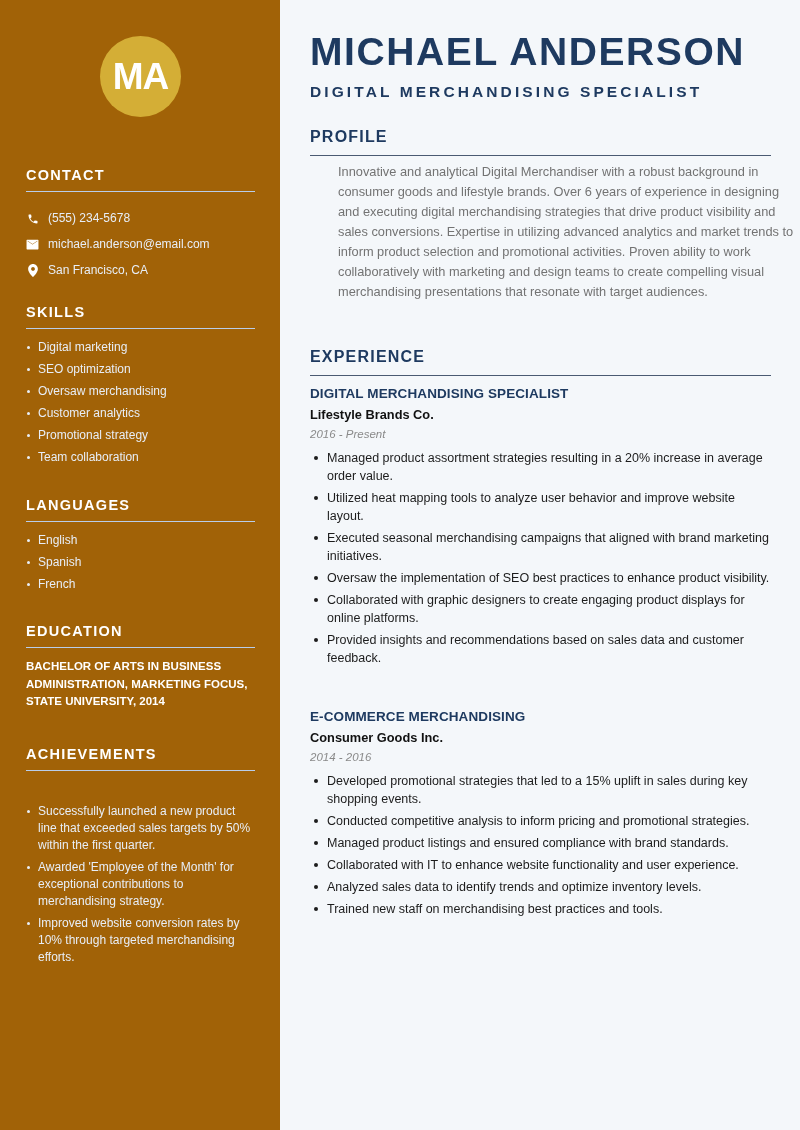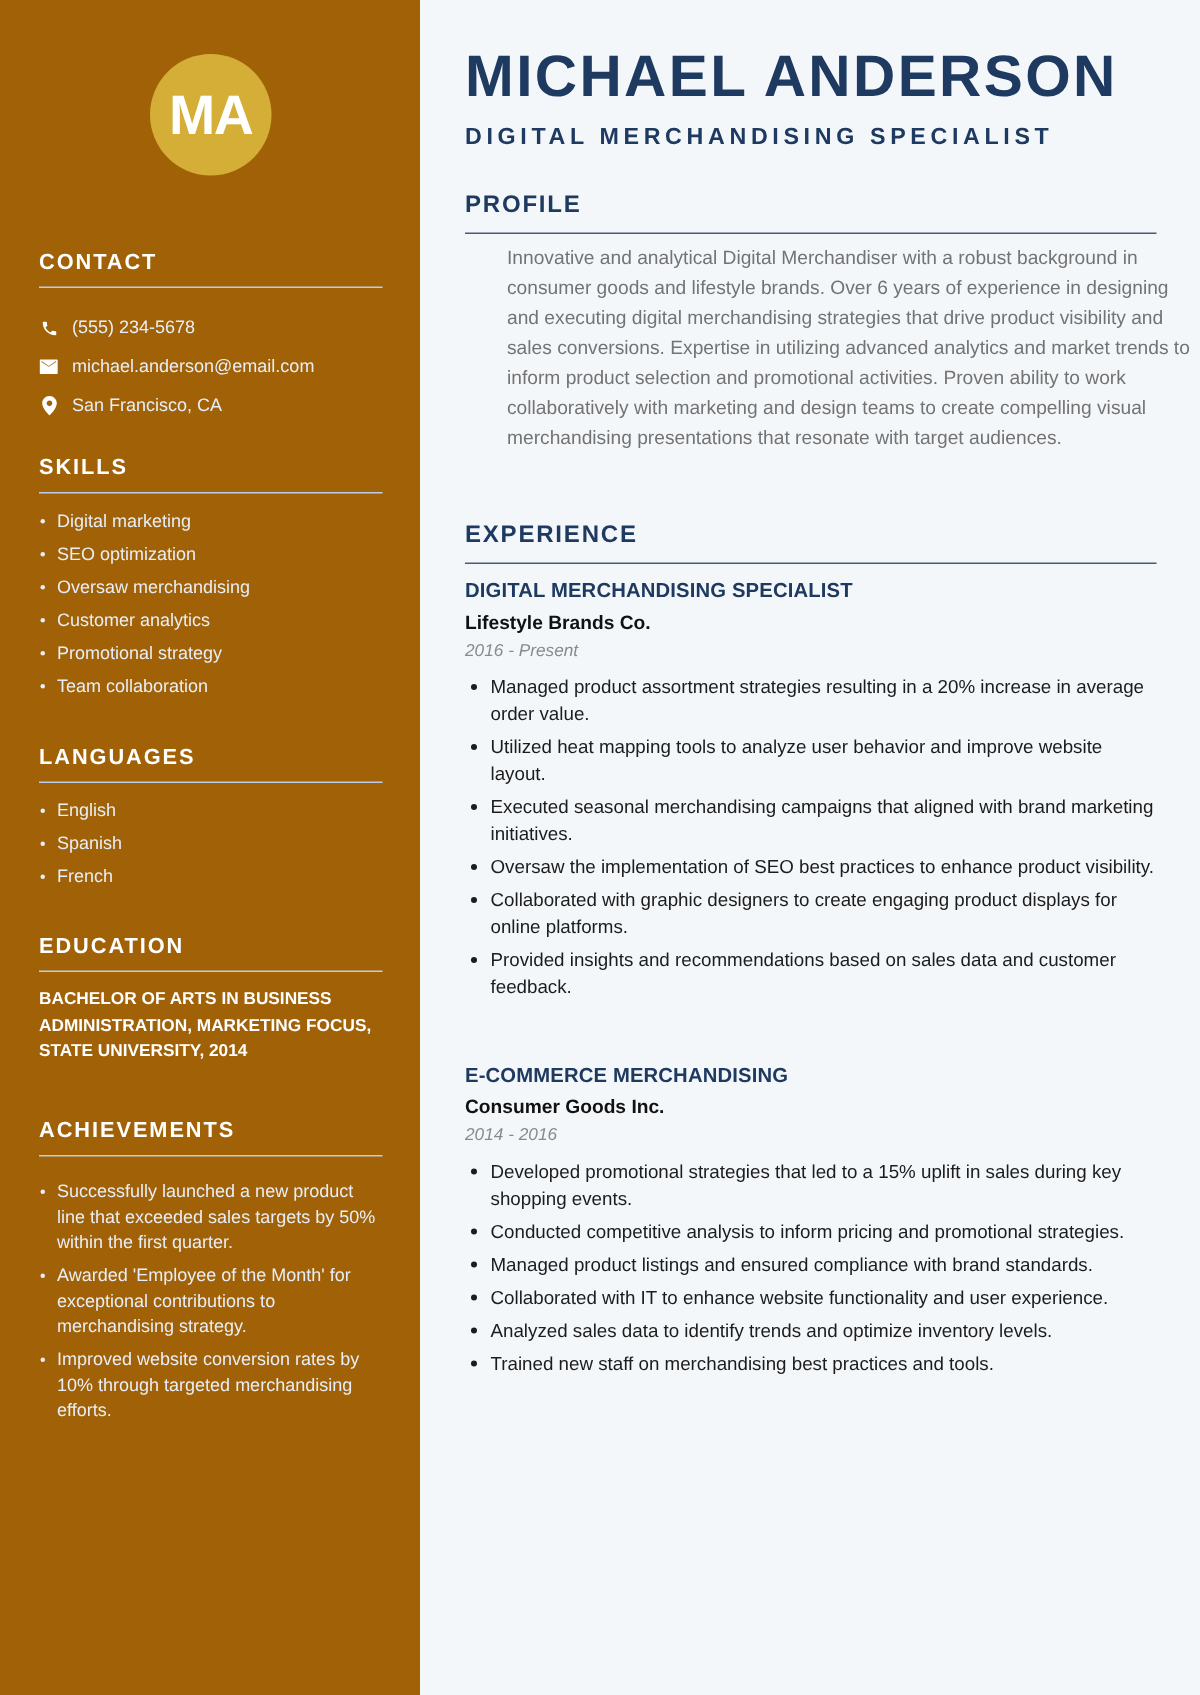--- a/index.html
+++ b/index.html
@@ -164,21 +164,21 @@
     </ul>
   </section>
 
   <section class="side-section" style="top:623px;">
     <h3 class="side-heading">EDUCATION</h3>
     <p class="edu-text">BACHELOR OF ARTS IN BUSINESS ADMINISTRATION, MARKETING FOCUS, STATE UNIVERSITY, 2014</p>
   </section>
 
   <section class="side-section" style="top:746px;">
     <h3 class="side-heading">ACHIEVEMENTS</h3>
-    <ul class="bullets ach" style="margin-top:15px;">
+    <ul class="bullets ach" style="margin-top:32px;">
       <li>Successfully launched a new product line that exceeded sales targets by 50% within the first quarter.</li>
       <li>Awarded 'Employee of the Month' for exceptional contributions to merchandising strategy.</li>
       <li>Improved website conversion rates by 10% through targeted merchandising efforts.</li>
     </ul>
   </section>
 </aside>
 
 <main class="main">
   <h1 class="name">MICHAEL ANDERSON</h1>
   <h2 class="title">DIGITAL MERCHANDISING SPECIALIST</h2>

